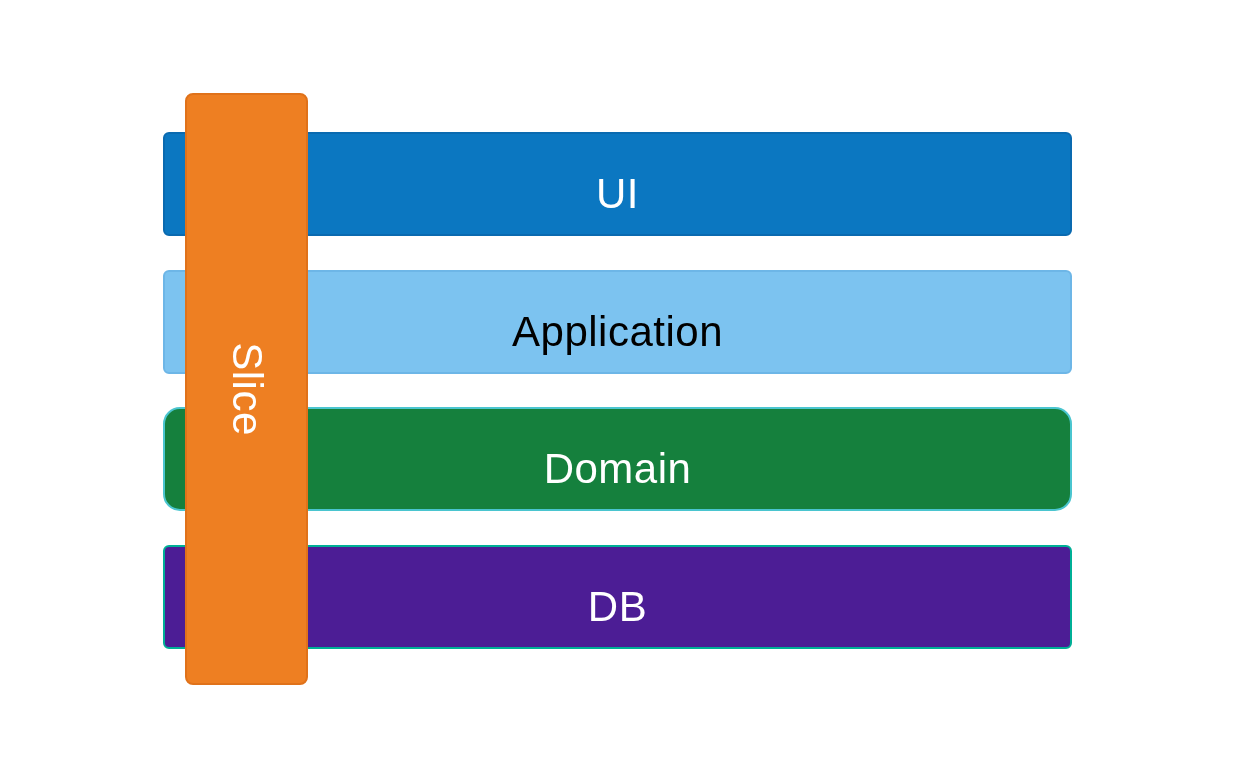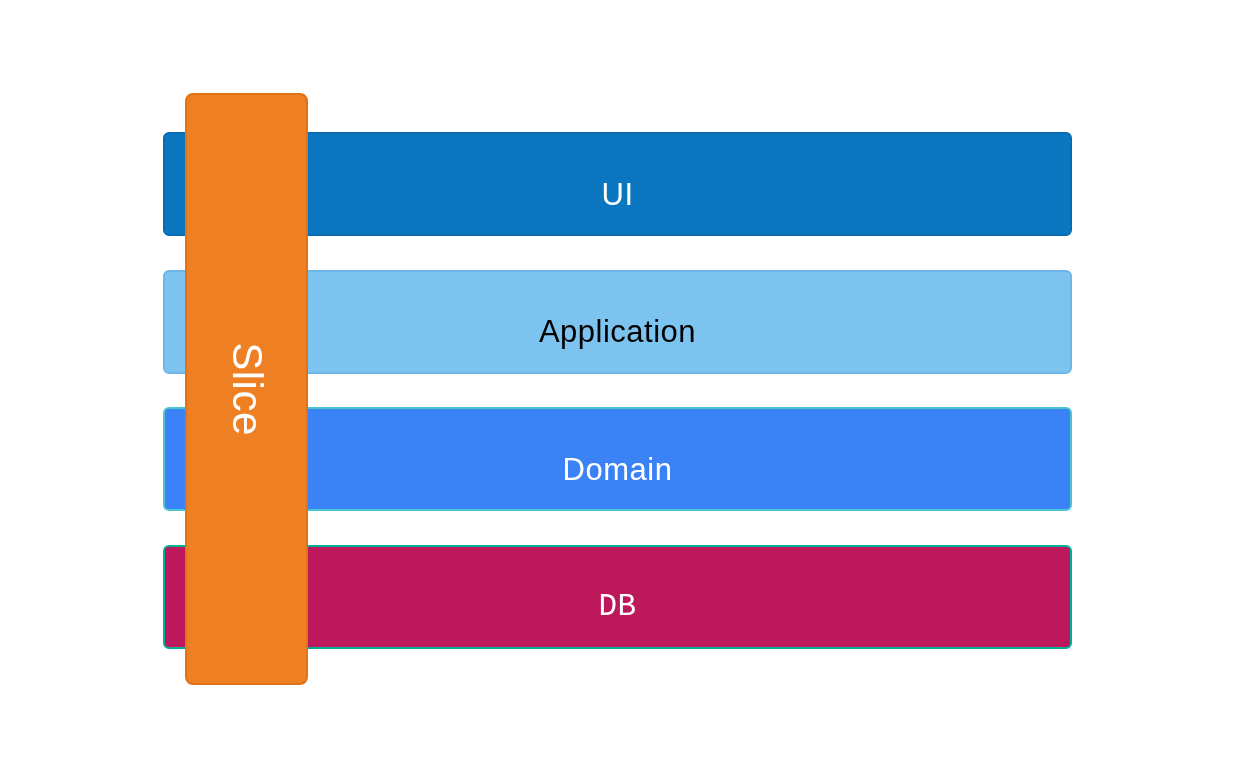--- a/index.html
+++ b/index.html
@@ -34,21 +34,21 @@
     height: 104px;
     width: 100%;
     border-radius: 6px;
     border: 2px solid transparent;
     display: flex;
     align-items: center;
     justify-content: center;
   }
   .layer-label {
     color: #ffffff;
-    font-size: 31px;
+    font-size: 42px;
     line-height: 1;
     letter-spacing: 0.5px;
     user-select: none;
     margin-top: 20px;
   }
   
   .slice-bar {
     position: absolute;
     left: 185px;
     top: 93px;
@@ -77,23 +77,23 @@
 <body>
 
 <div class="canvas">
   <div class="layers" id="layers">
       <div class="layer-row" style="background: rgb(11, 119, 193); border-color: rgb(10, 106, 176);">
         <span class="layer-label" style="color: rgb(255, 255, 255);">UI</span>
       </div>
       <div class="layer-row" style="background: rgb(124, 195, 240); border-color: rgb(109, 182, 231);">
         <span class="layer-label" style="color: #000000;">Application</span>
       </div>
-      <div class="layer-row" style="background: #3b82f6; border-color: rgb(74, 197, 207);">
+      <div class="layer-row" style="background: #15803d; border-color: rgb(74, 197, 207); border-radius: 17px;">
         <span class="layer-label" style="color: rgb(255, 255, 255);">Domain</span>
       </div>
-      <div class="layer-row" style="background: #be185d; border-color: rgb(0, 175, 150); font-family: Liberation Mono, monospace;">
+      <div class="layer-row" style="background: #4c1d95; border-color: rgb(0, 175, 150);">
         <span class="layer-label" style="color: rgb(255, 255, 255);">DB</span>
       </div>
     </div>
   <div class="slice-bar" id="slice-bar" style="background: rgb(238, 127, 34); border-color: rgb(224, 114, 26);">
     <span class="slice-label" style="color: rgb(255, 255, 255);">Slice</span>
   </div>
 </div>
 
 </body></html>

